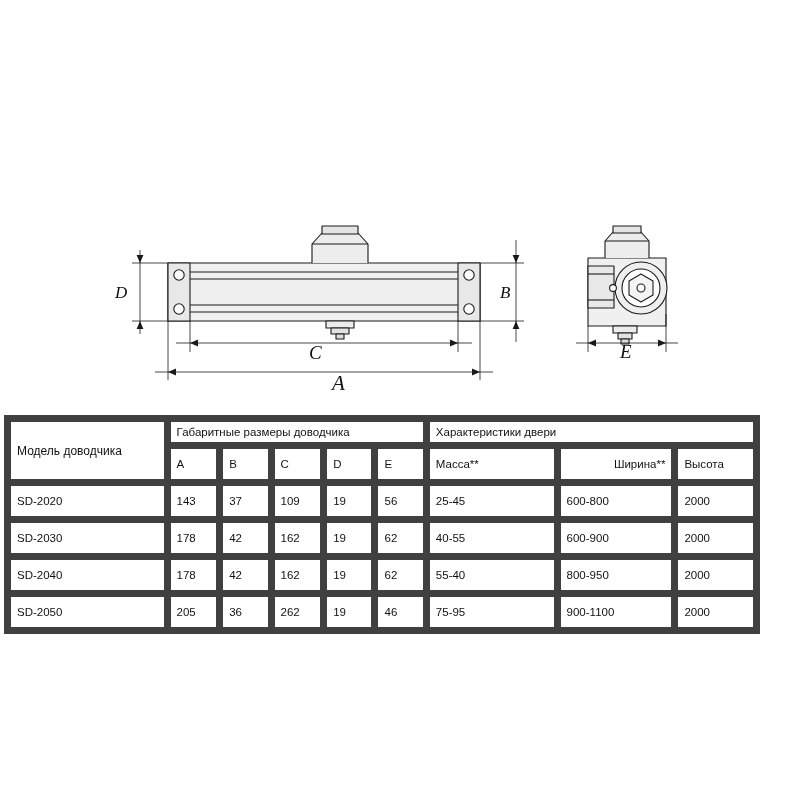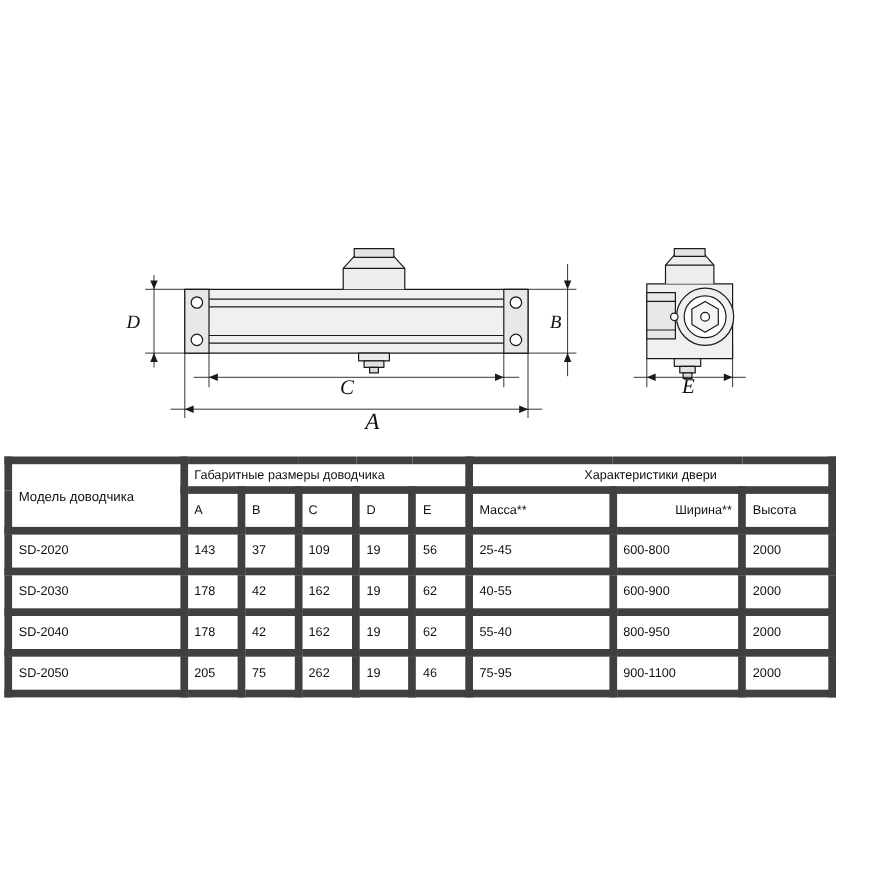--- a/index.html
+++ b/index.html
@@ -181,21 +181,21 @@
     <span class="dimlabel" style="left:332px; top:171px; font-size:21px;">A</span>
     <span class="dimlabel" style="left:620px; top:141px; font-size:19px;">E</span>
   </div>
 
   <div class="table-wrap">
     <table>
       <tbody>
         <tr>
           <th class="hdr-model" rowspan="2">Модель доводчика</th>
           <th class="grp" colspan="5">Габаритные размеры доводчика</th>
-          <th class="grp" colspan="3" style="text-align:center;">Характеристики двери</th>
+          <th class="grp" colspan="3" style="text-align:left;">Характеристики двери</th>
         </tr>
         <tr>
           <th class="sub w-dim">A</th>
           <th class="sub w-dim">B</th>
           <th class="sub w-dim">C</th>
           <th class="sub w-dim">D</th>
           <th class="sub w-dim">E</th>
           <th class="sub w-mass">Масса**</th>
           <th class="sub w-width">Ширина**</th>
           <th class="sub w-height">Высота</th>
@@ -230,21 +230,21 @@
           <td class="cell">162</td>
           <td class="cell">19</td>
           <td class="cell">62</td>
           <td class="cell">55-40</td>
           <td class="cell">800-950</td>
           <td class="cell">2000</td>
         </tr>
         <tr>
           <td class="cell">SD-2050</td>
           <td class="cell">205</td>
-          <td class="cell">75</td>
+          <td class="cell">36</td>
           <td class="cell">262</td>
           <td class="cell">19</td>
           <td class="cell">46</td>
           <td class="cell">75-95</td>
           <td class="cell">900-1100</td>
           <td class="cell">2000</td>
         </tr>
       </tbody>
     </table>
   </div>

